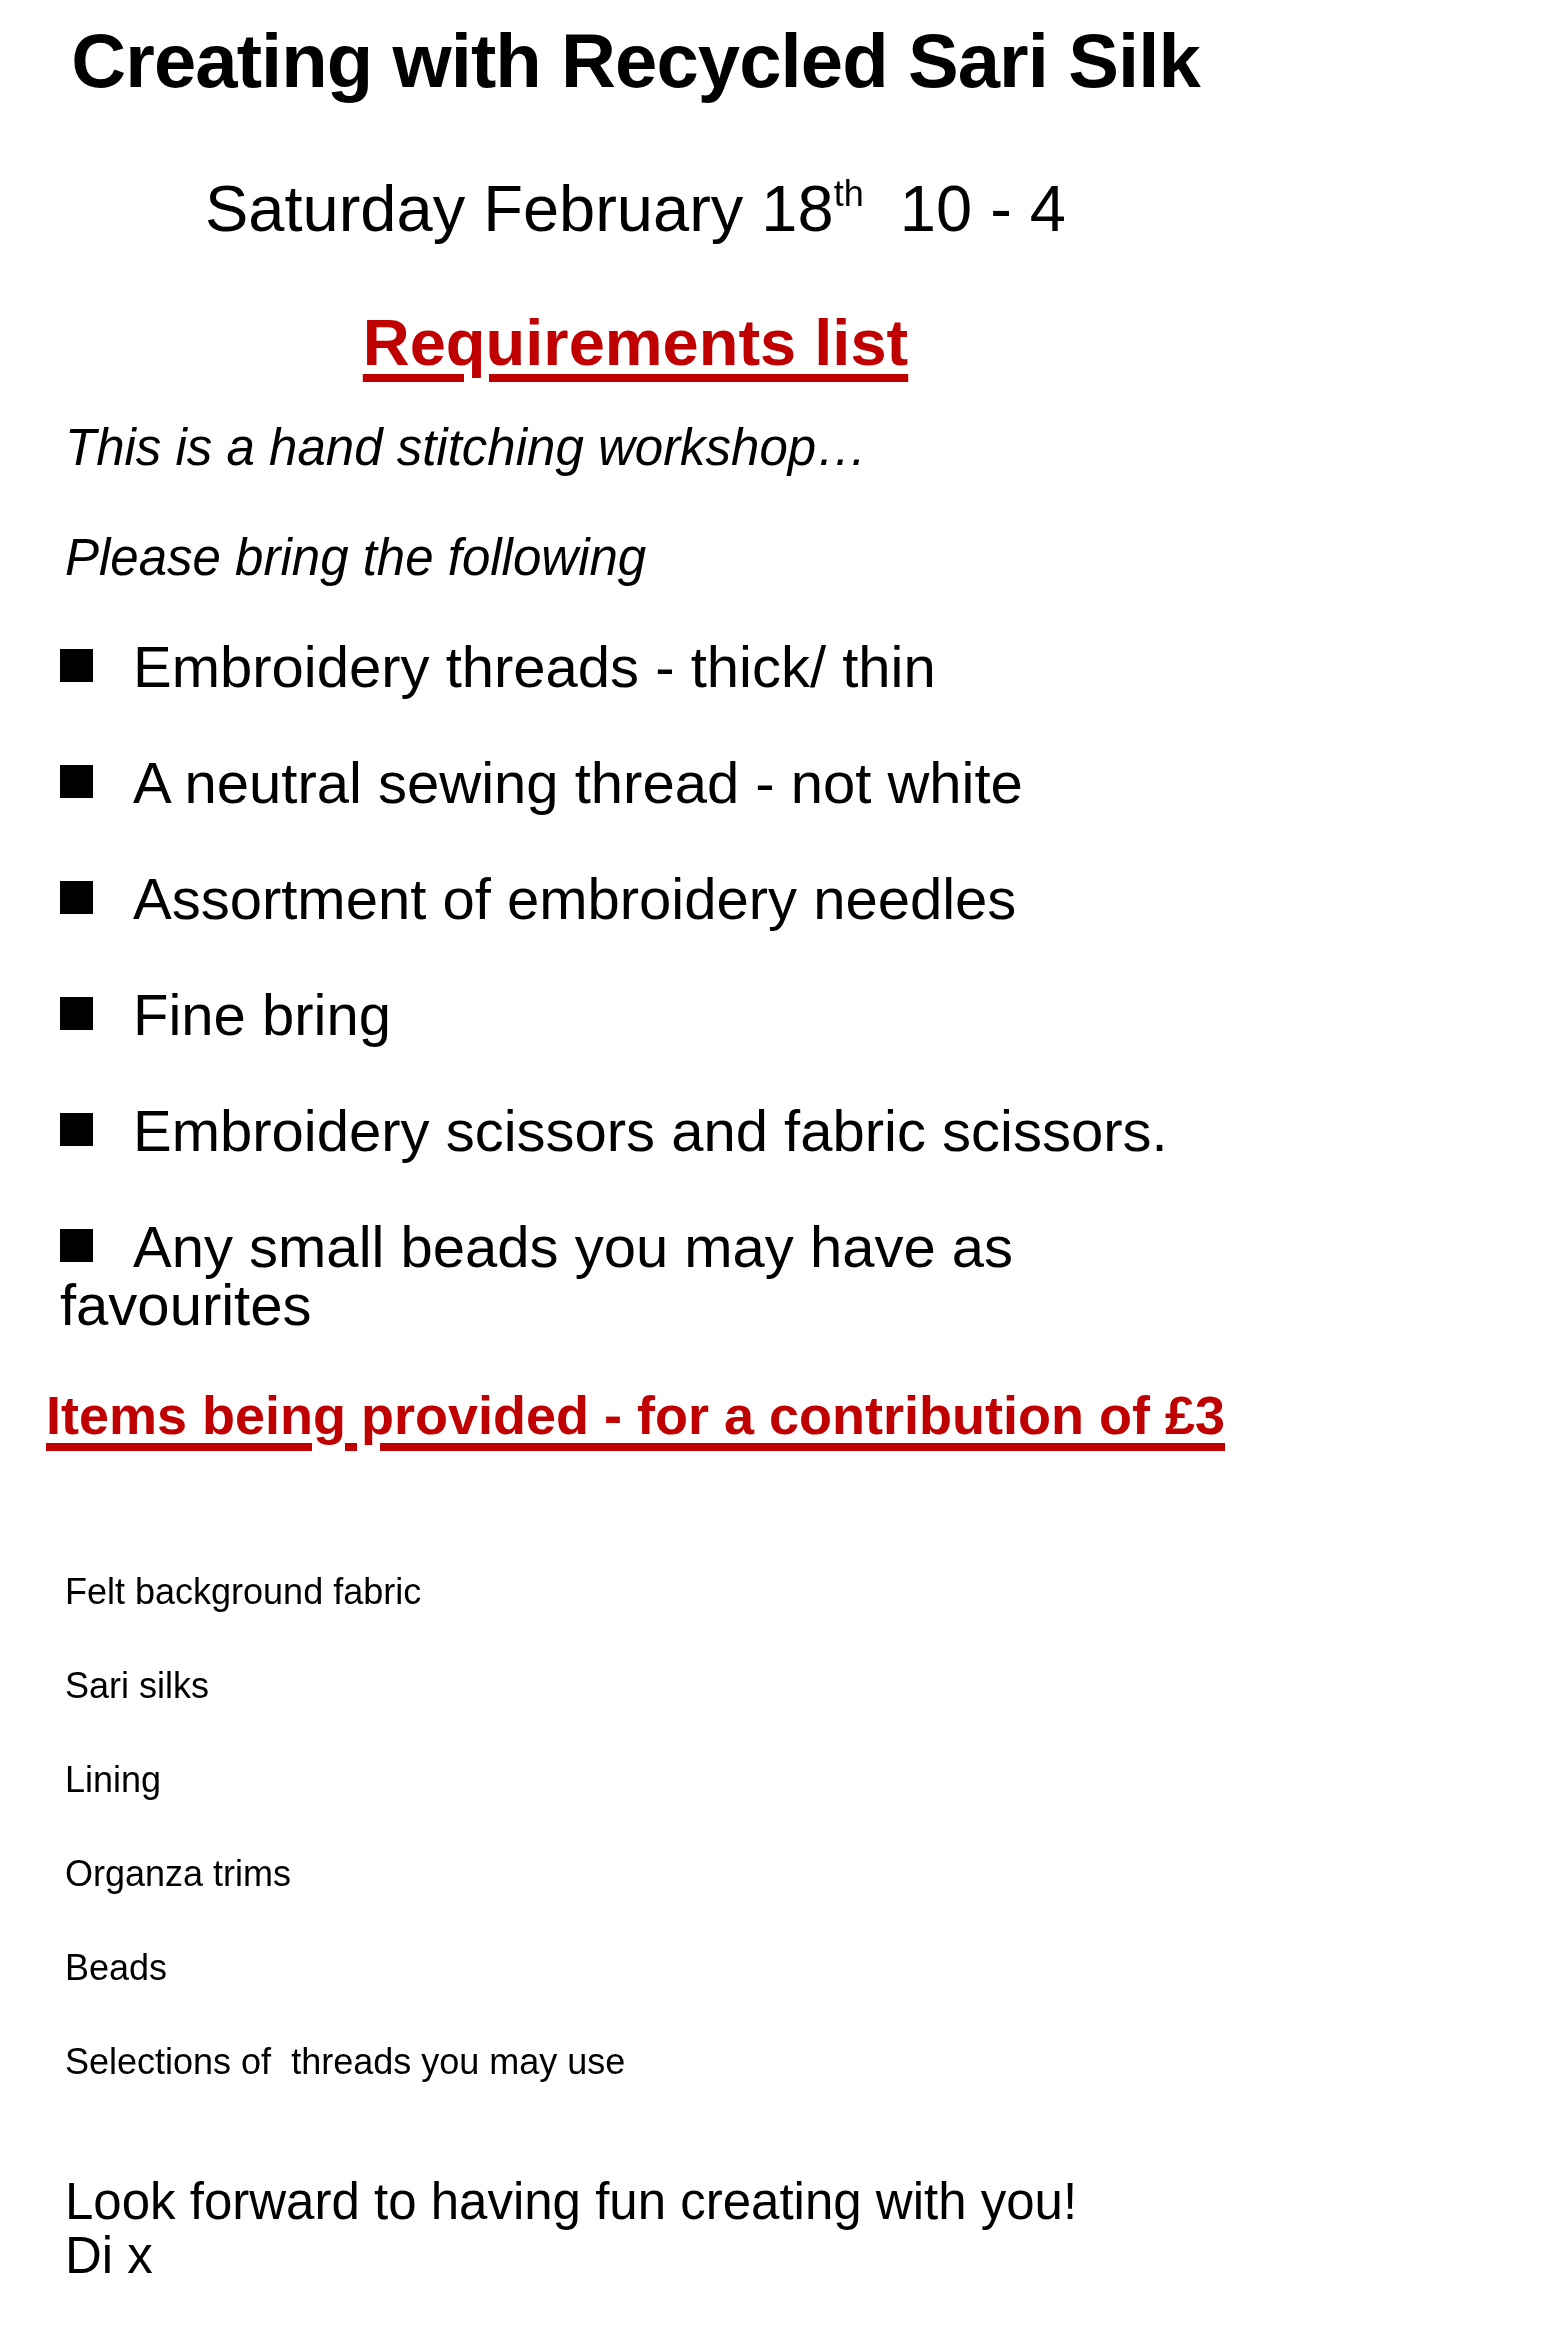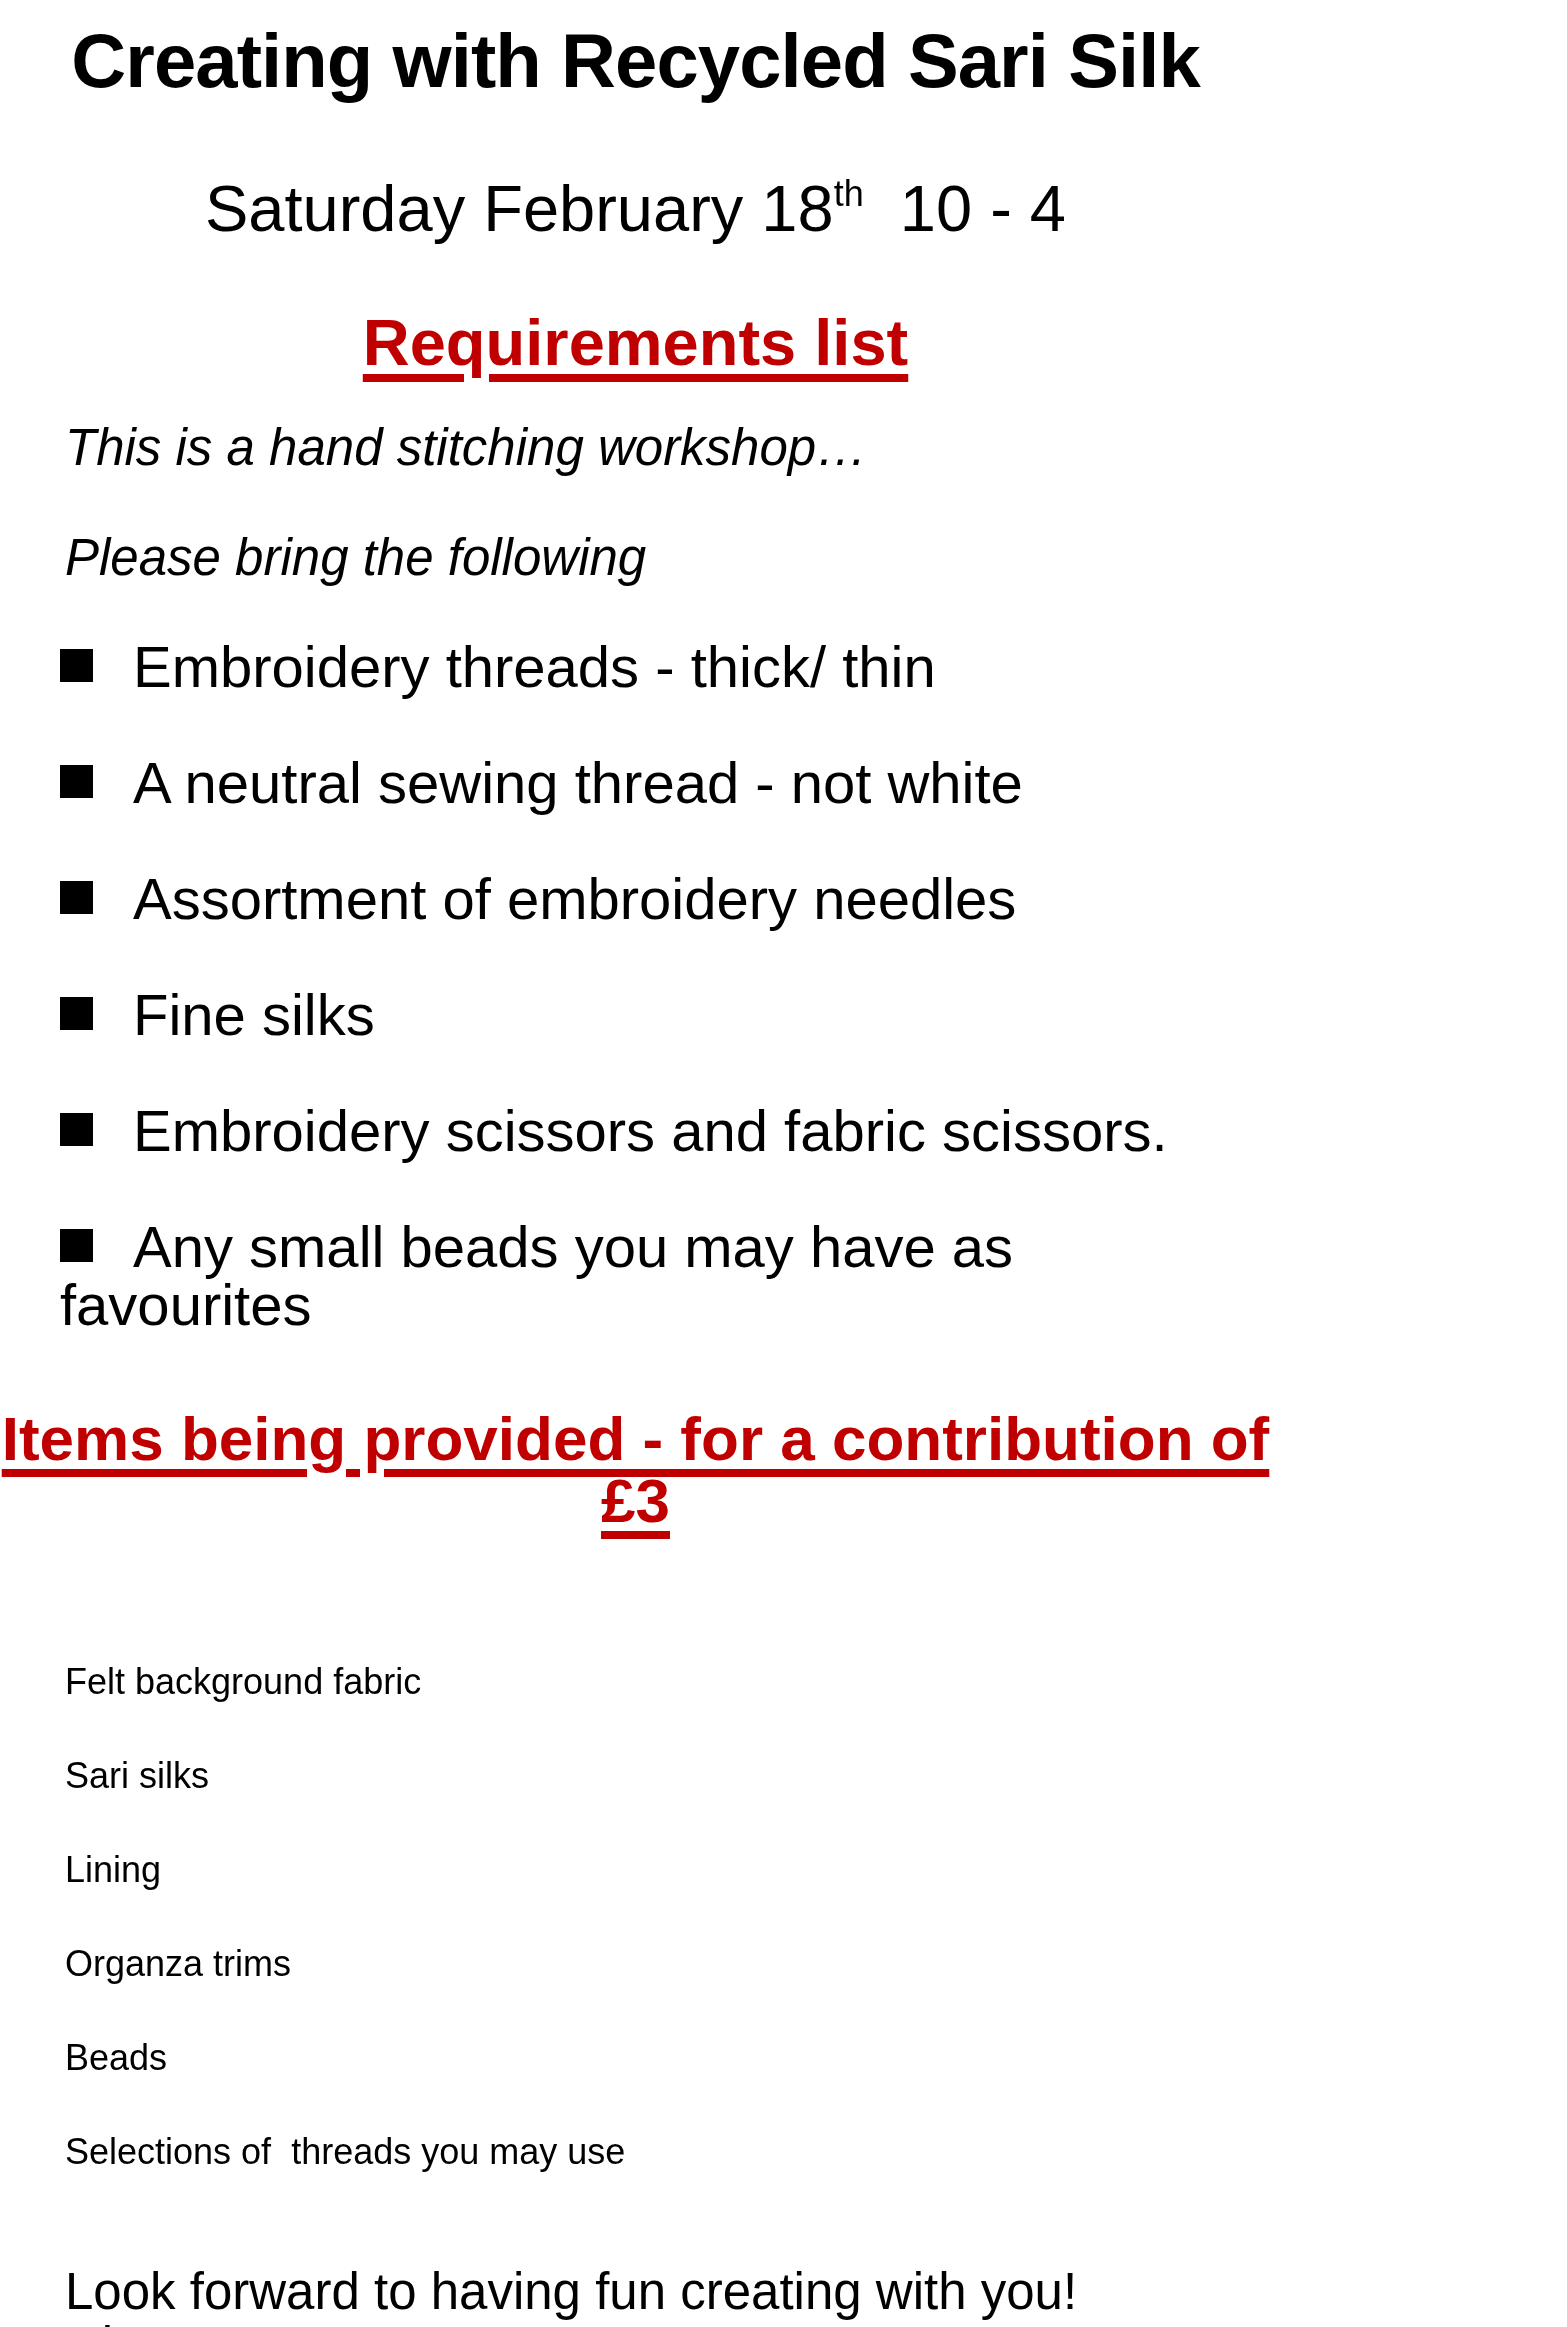--- a/index.html
+++ b/index.html
@@ -43,22 +43,22 @@
     text-decoration-color: #c00000;
     text-decoration-thickness: 8.2px;
     text-underline-offset: 9px;
   }
   .req-heading {
     margin-top: 69px;
     font-size: 65px;
     line-height: 1;
   }
   .items-heading {
-    margin-top: 74px;
-    font-size: 62px;
+    margin-top: 54px;
+    font-size: 54px;
     line-height: 1;
   }
   .intro {
     font-style: italic;
     font-size: 51px;
     line-height: 1;
     margin-left: 65px;
   }
   .intro-1 { margin-top: 47px; }
   .intro-2 { margin-top: 59px; }
@@ -109,21 +109,21 @@
   <h2 class="red-heading req-heading">Requirements list</h2>
 
   <p class="intro intro-1 t">This is a hand stitching workshop…</p>
 
   <p class="intro intro-2 t">Please bring the following</p>
 
   <ul class="req-list">
     <li><span class="sq"></span><span class="t">Embroidery threads - thick/ thin</span></li>
     <li><span class="sq"></span><span class="t">A neutral sewing thread - not white</span></li>
     <li><span class="sq"></span><span class="t">Assortment of embroidery needles</span></li>
-    <li><span class="sq"></span><span class="t">Fine silks</span></li>
+    <li><span class="sq"></span><span class="t">Fine bring</span></li>
     <li><span class="sq"></span><span class="t">Embroidery scissors and fabric scissors.</span></li>
     <li><span class="sq"></span><span class="t">Any small beads you may have as favourites</span></li>
   </ul>
 
   <h2 class="red-heading items-heading">Items being provided - for a contribution of £3</h2>
 
   <p class="prov first t">Felt background fabric</p>
   <p class="prov t">Sari silks</p>
   <p class="prov t">Lining</p>
   <p class="prov t">Organza trims</p>

